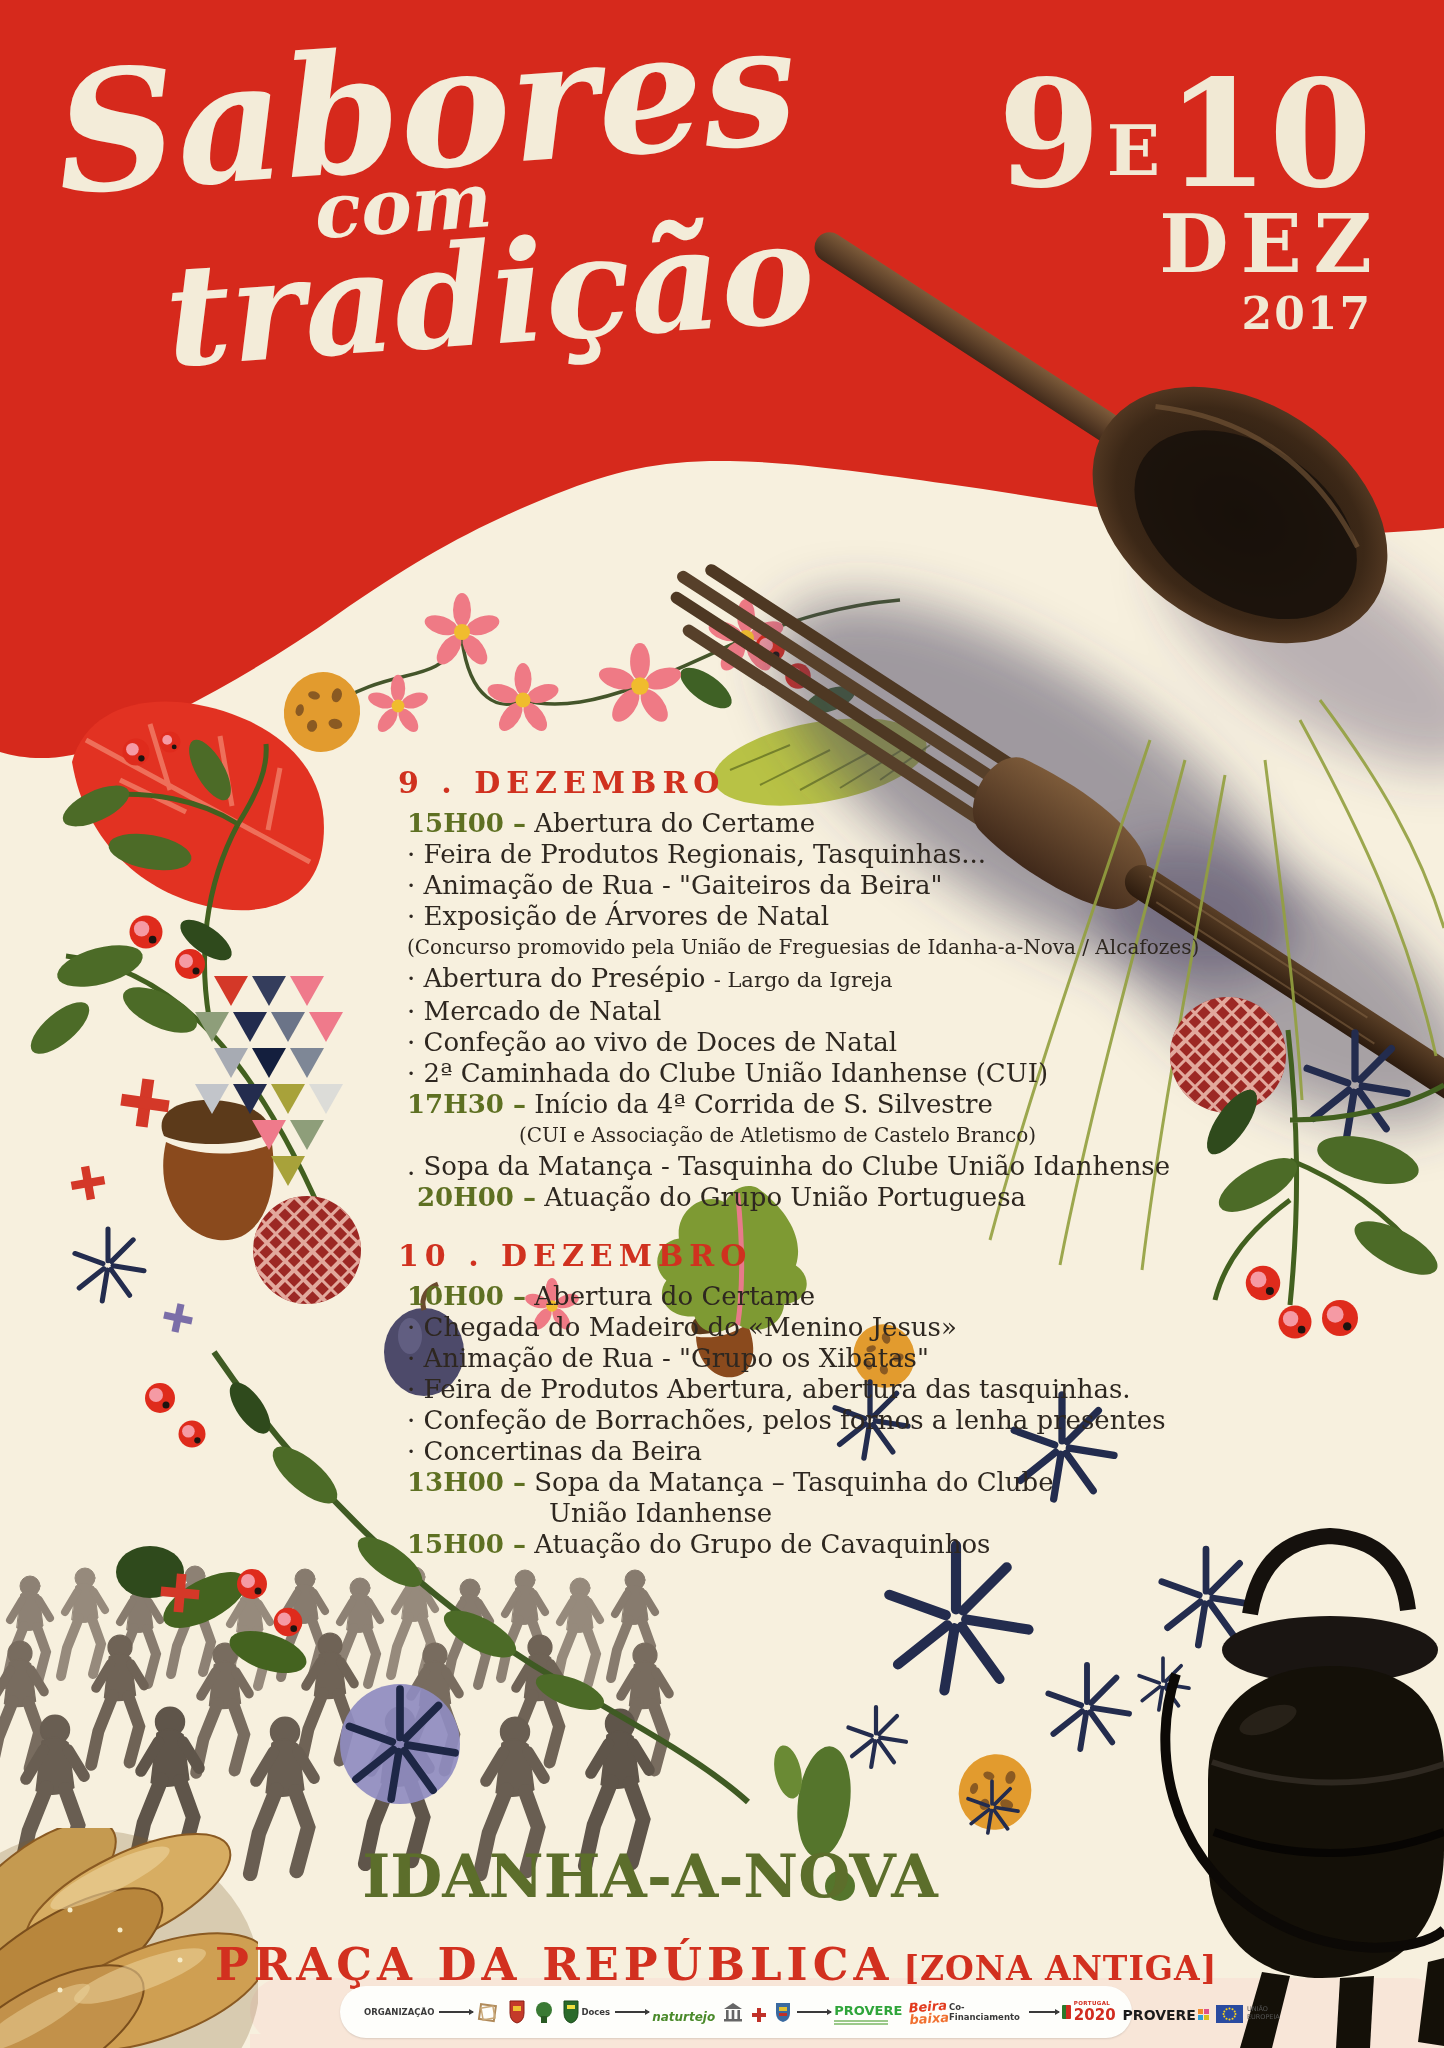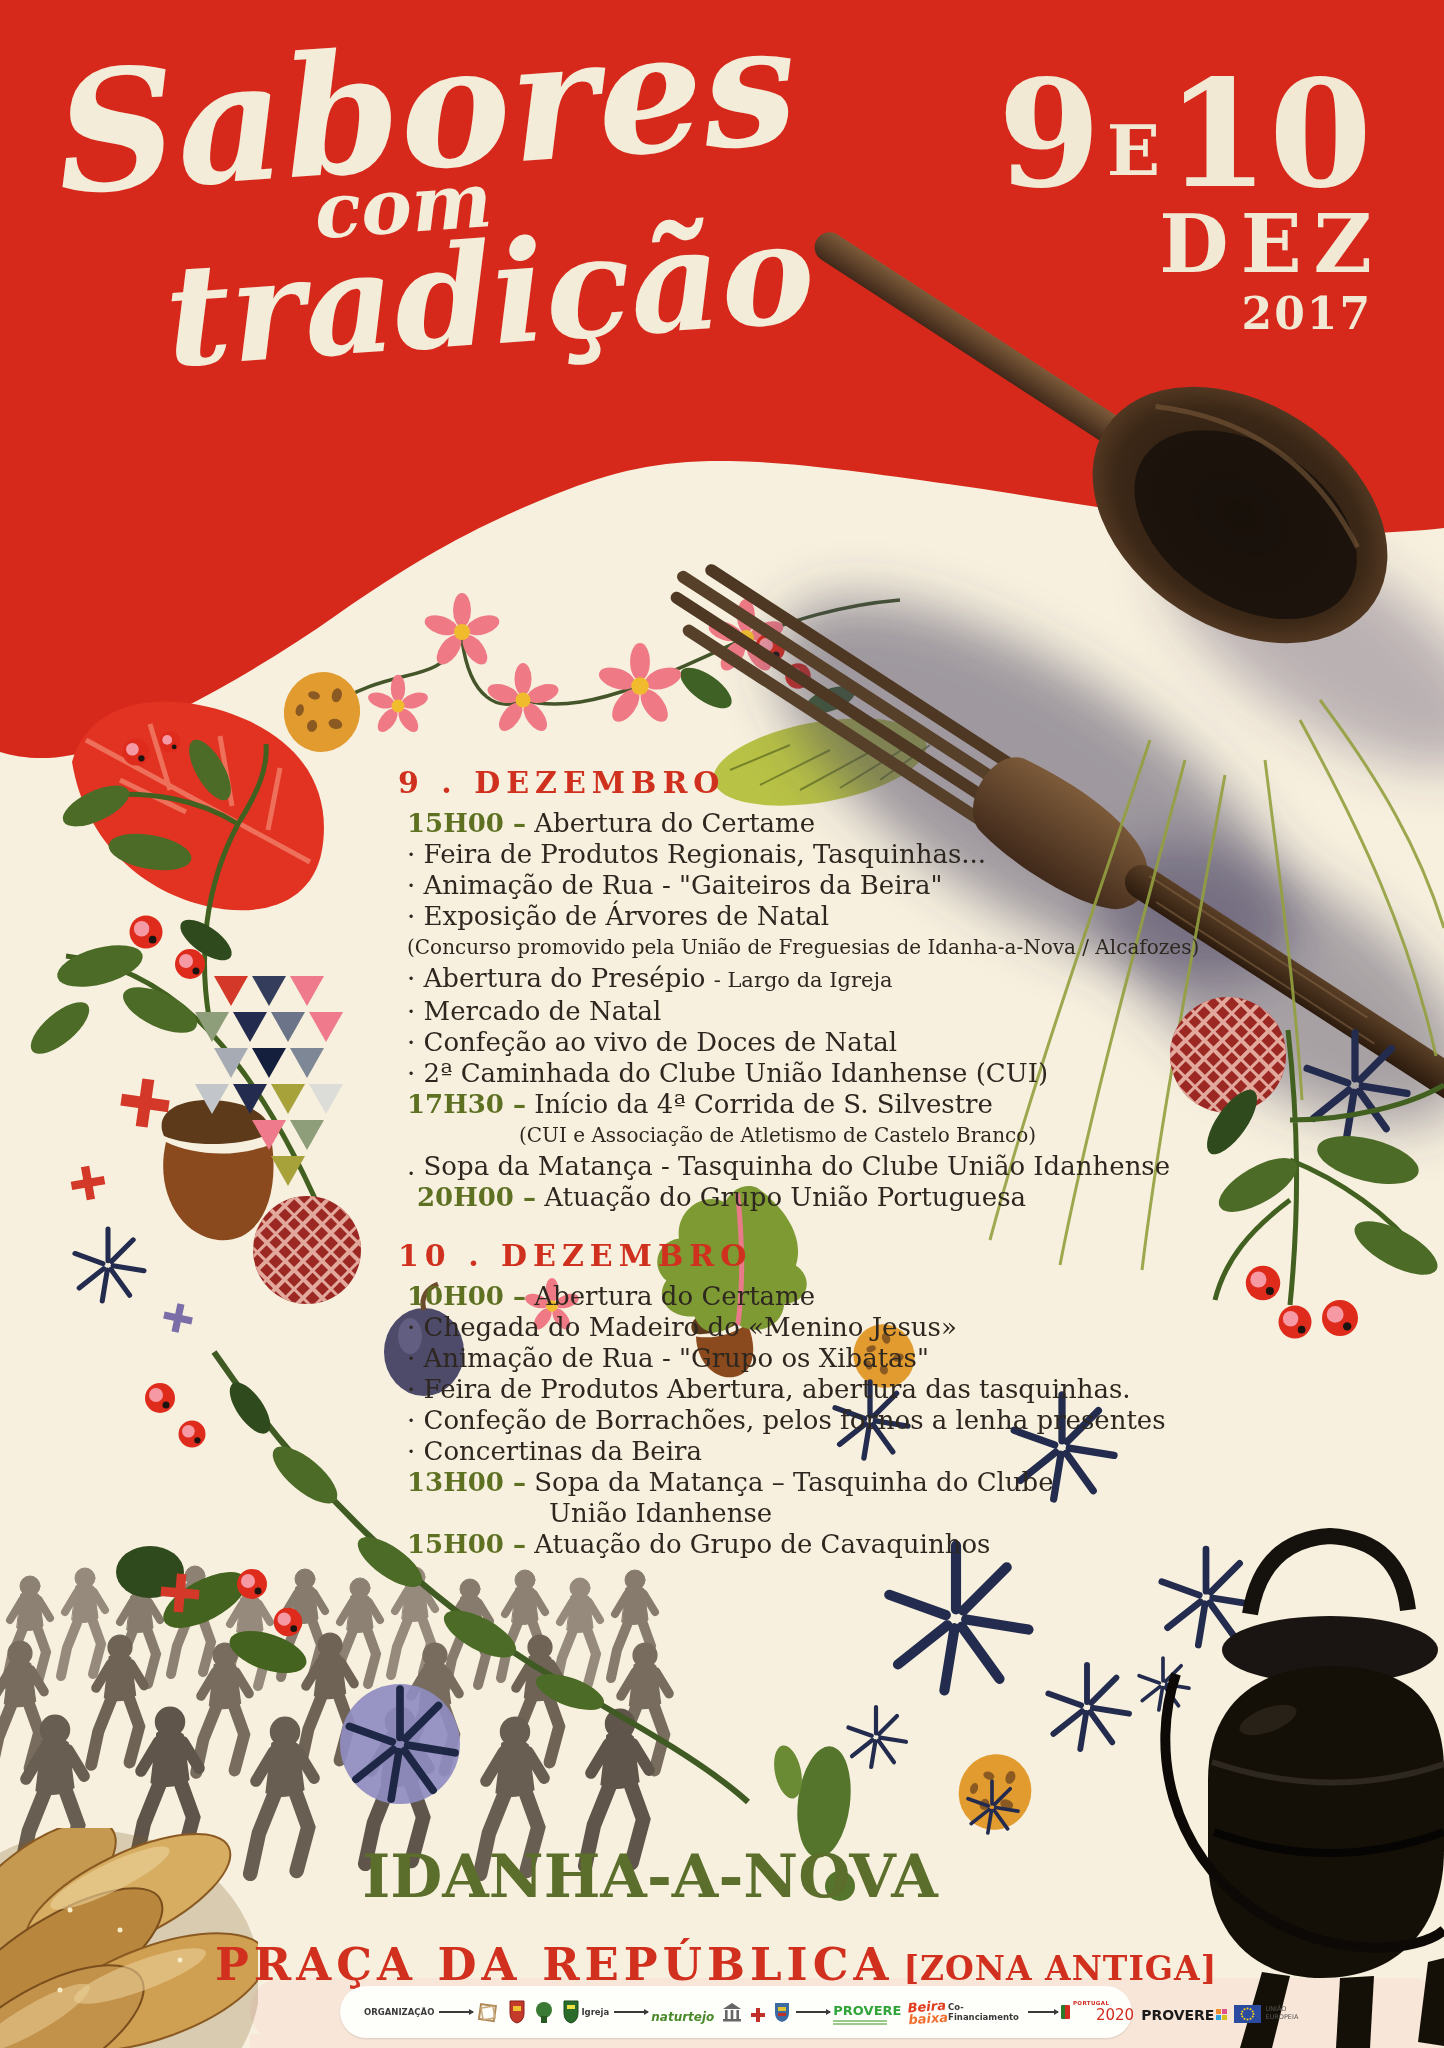--- a/index.html
+++ b/index.html
@@ -43,21 +43,21 @@
   .lg-row{display:flex;align-items:flex-end;gap:7px;}
   .nat{font-size:12px;font-weight:bold;font-style:italic;color:#4a8a2a;line-height:1;}
   .prov{font-size:13px;font-weight:bold;color:#2fa53a;line-height:1;}
   .bars i{display:block;height:1.5px;background:#9bc98a;width:54px;margin-top:1.5px;}
   .beira{font-size:13px;line-height:.92;font-weight:bold;font-style:italic;transform:rotate(-4deg);color:#e23b1e;}
   .beira b{color:#f07030;display:block;}
   .p20{display:flex;align-items:center;gap:3px;}
   .p20-flag{width:9px;height:14px;background:linear-gradient(90deg,#2a7a2a 45%,#d22c20 45%);border-radius:1px;}
   .p20-col{line-height:1;}
   .p20-top{display:block;font-size:5.5px;color:#d22c20;letter-spacing:.4px;font-weight:bold;}
-  .p20-txt{font-size:15px;font-weight:normal;color:#d22c20;line-height:1;margin-left:23px;}
+  .p20-txt{font-size:15px;font-weight:bold;color:#d22c20;line-height:1;}
   .centro{display:flex;align-items:center;gap:2px;font-size:14px;font-weight:bold;color:#1a1a1a;}
   .sq{display:grid;grid-template-columns:5px 5px;grid-auto-rows:5px;gap:1px;}
   .sq i{display:block;}
   .eu{display:flex;align-items:center;gap:4px;}
   .eu-txt{font-size:6.5px;color:#555;line-height:1.2;width:52px;}
 </style>
 </head>
 <body>
 
 <div class="poster">
@@ -443,21 +443,21 @@
             <rect x="7" y="17" width="6" height="7" fill="#2a5a24"></rect>
           </svg>
         <svg width="20" height="26">
             <path d="M3,2 H17 V14 Q17,22 10,24 Q3,22 3,14 Z" fill="#2a6a2a" stroke="#1a4a1a"></path>
             <rect x="6" y="6" width="8" height="4" fill="#f0e040"></rect>
           </svg>
       </div>
     </div>
     <div class="lg">
       <div class="lg-head">
-          <span class="lg-label">Igreja</span>
+          <span class="lg-label">Doces</span>
           <span class="lg-arrow"></span>
         </div>
       <div class="lg-row">
         <span class="nat">naturtejo</span>
         <svg width="22" height="22">
             <polygon points="11,2 20,8 2,8" fill="#666"></polygon>
             <rect x="4" y="9" width="2.6" height="9" fill="#666"></rect>
             <rect x="9.7" y="9" width="2.6" height="9" fill="#666"></rect>
             <rect x="15.4" y="9" width="2.6" height="9" fill="#666"></rect>
             <rect x="2" y="18" width="18" height="2.5" fill="#666"></rect>

